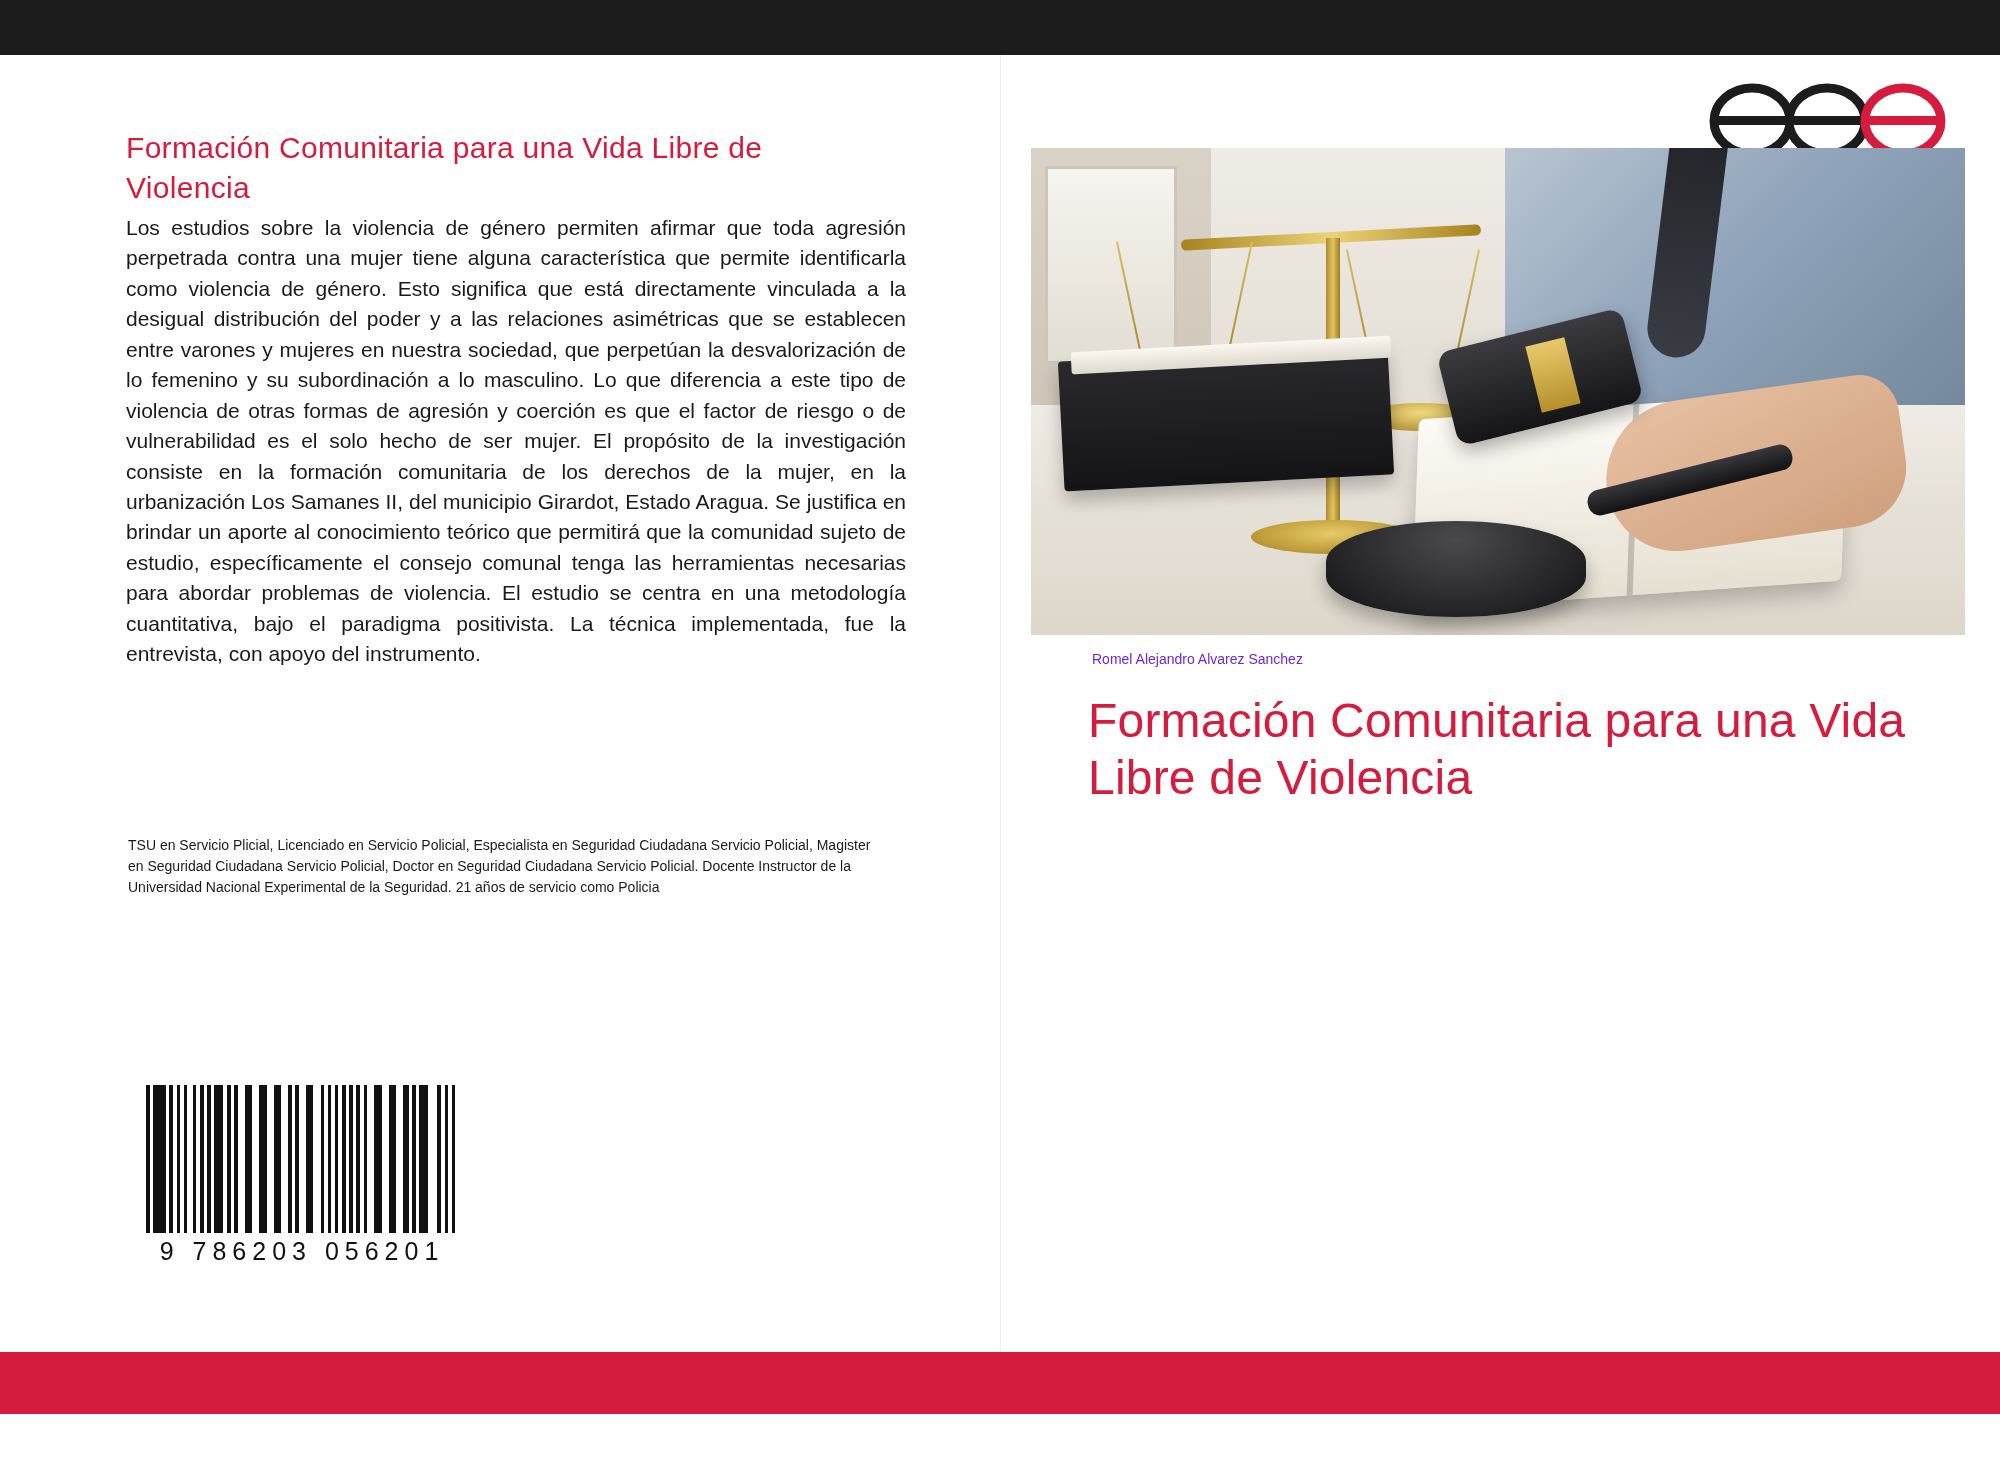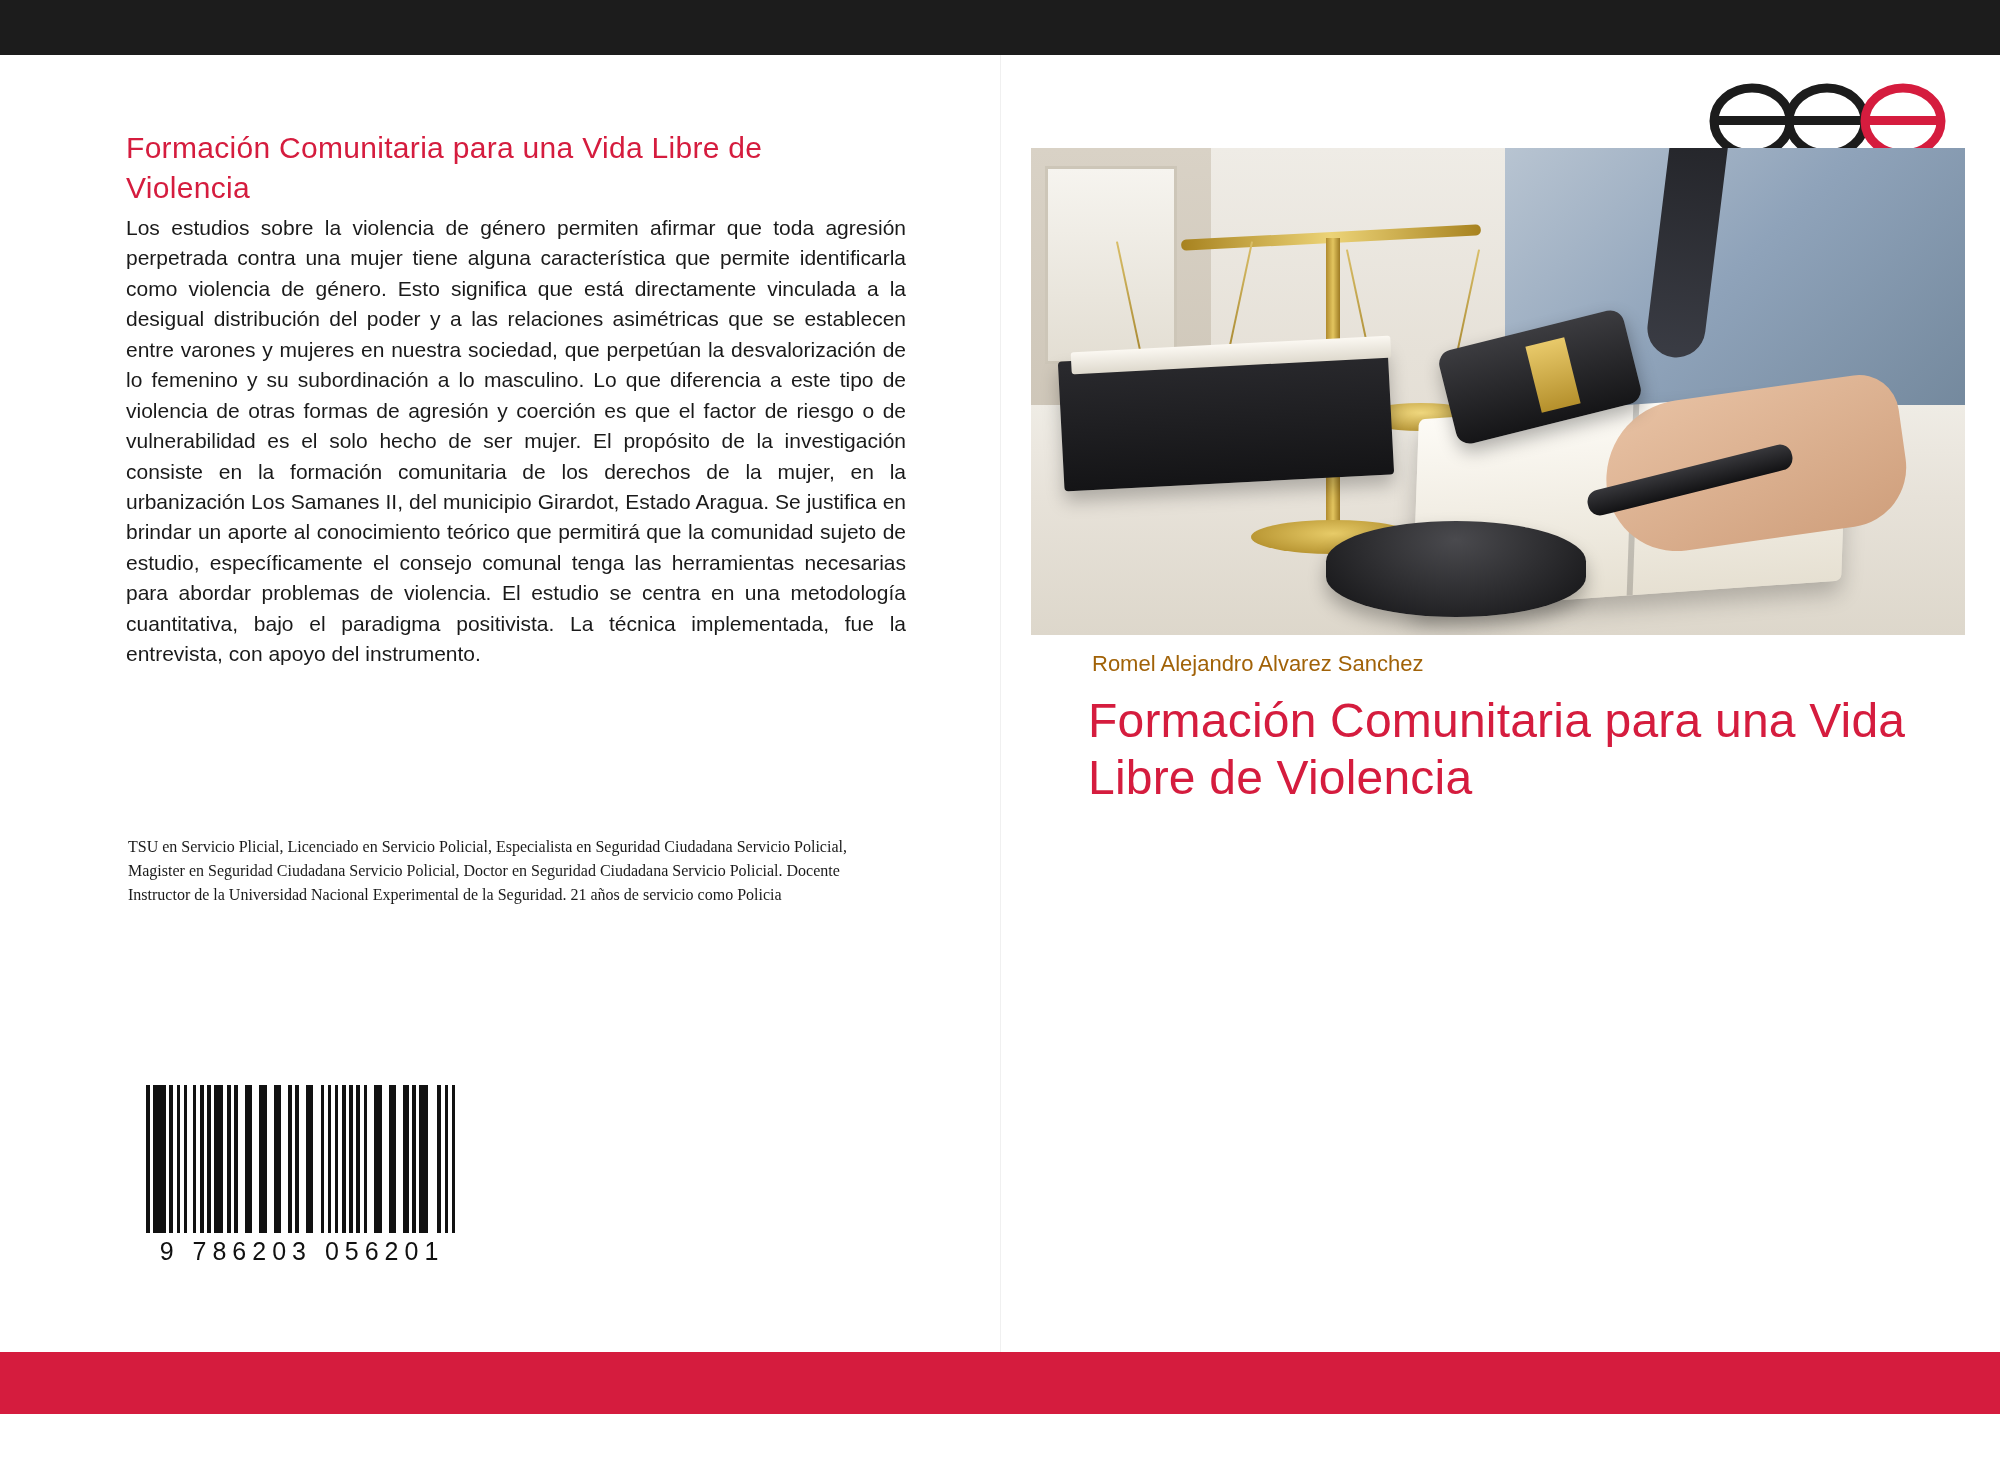--- a/index.html
+++ b/index.html
@@ -62,23 +62,22 @@
     color: #1a1a1a;
     font-size: 21px;
     line-height: 1.45;
     text-align: justify;
   }
   .author-bio {
     position: absolute;
     left: 128px; top: 780px;
     width: 760px;
     color: #1a1a1a;
-    font-size: 16px;
+    font-size: 14px;
     line-height: 1.5;
-    font-family: Liberation Serif, serif;
   }
   
   .barcode-block {
     position: absolute;
     left: 146px; top: 1030px;
     width: 320px;
   }
   .barcode-bars {
     height: 148px;
     width: 310px;
@@ -268,22 +267,22 @@
   .hero-photo .sound-block {
     position: absolute; left: 295px; bottom: 18px; width: 260px; height: 96px;
     background: radial-gradient(ellipse at 50% 20%, #4a4a4e, #111113);
     border-radius: 50% / 42%;
     box-shadow: 0 10px 18px rgba(0,0,0,.28);
   }
   
   .front-author {
     position: absolute;
     left: 78px; top: 596px;
-    font-size: 22px;
-    color: #a16207;
+    font-size: 14px;
+    color: #6d28d9;
   }
   .front-title {
     position: absolute;
     left: 74px; top: 638px;
     width: 860px;
     color: #d51c3e;
     font-size: 48px;
     line-height: 1.18;
     letter-spacing: 0.2px;
   }

